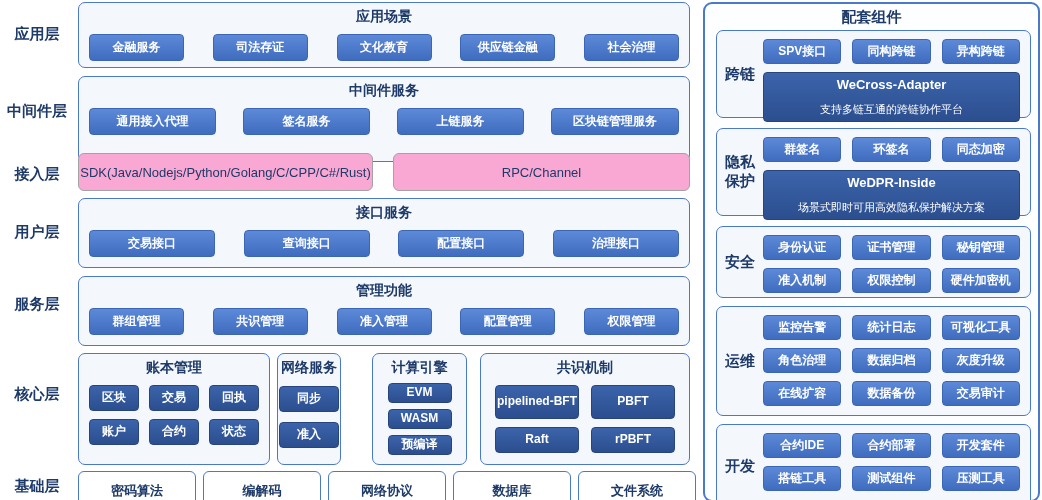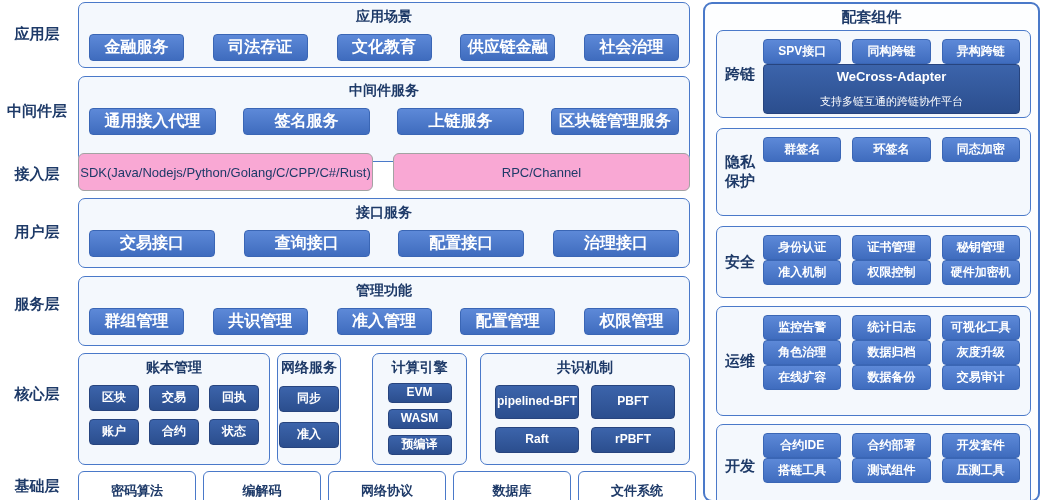--- a/index.html
+++ b/index.html
@@ -20,21 +20,21 @@
     border:1px solid #4a79c9; border-radius:7px;
   }
   .box-title {
     text-align:center; font-weight:bold; color:#1e3a68;
     font-size:14px; margin-top:5px;
   }
   .btn-row { display:flex; justify-content:space-between; padding:0 10px; margin-top:8px; }
   .btn {
     background:linear-gradient(180deg,#5d89d8,#3f6cbe);
     border:1px solid #3a66b5;
-    color:#fff; font-size:16px; font-weight:bold; border-radius:4px;
+    color:#fff; font-size:12px; font-weight:bold; border-radius:4px;
     display:flex; align-items:center; justify-content:center;
     height:27px; text-align:center; line-height:1.15;
   }
   .btn.dark, .chip {
     background:linear-gradient(180deg,#3c64ab,#2b4e8e);
     border:1px solid #27447e;
   }
   .chip {
     color:#fff; font-size:12px; font-weight:bold; border-radius:4px;
     display:flex; align-items:center; justify-content:center;
@@ -63,21 +63,21 @@
     background:#f4f8fd; border:1px solid #4a79c9; border-radius:7px;
     display:flex;
   }
   .sec-label {
     width:46px; display:flex; align-items:center; justify-content:center;
     color:#1e3a68; font-weight:bold; font-size:15px;
   }
   .sec-label span { display:block; width:34px; text-align:center; line-height:1.25; }
   .sec-content {
     flex:1; padding:8px 10px 8px 0;
-    display:flex; flex-direction:column; justify-content:flex-start;
+    display:flex; flex-direction:column; gap:8px; justify-content:flex-start;
   }
   .sec-row { display:flex; gap:11px; }
   .sbtn {
     flex:1; height:25px;
     background:linear-gradient(180deg,#5d89d8,#3f6cbe);
     border:1px solid #3a66b5;
     color:#fff; font-size:12px; font-weight:bold; border-radius:4px;
     display:flex; align-items:center; justify-content:center; text-align:center;
   }
   .banner {
@@ -216,20 +216,24 @@
   <div class="sec" style="top:124px;height:88px">
     <div class="sec-label">
         <span>隐私保护</span>
       </div>
     <div class="sec-content">
       <div class="sec-row">
         <div class="sbtn">群签名</div>
         <div class="sbtn">环签名</div>
         <div class="sbtn">同态加密</div>
       </div>
+      <div class="banner">
+        <div class="banner-title">WeDPR-Inside</div>
+        <div class="banner-sub">场景式即时可用高效隐私保护解决方案</div>
+      </div>
     </div>
   </div>
 
   <div class="sec" style="top:222px;height:72px">
     <div class="sec-label">
         <span>安全</span>
       </div>
     <div class="sec-content">
       <div class="sec-row">
         <div class="sbtn">身份认证</div>

